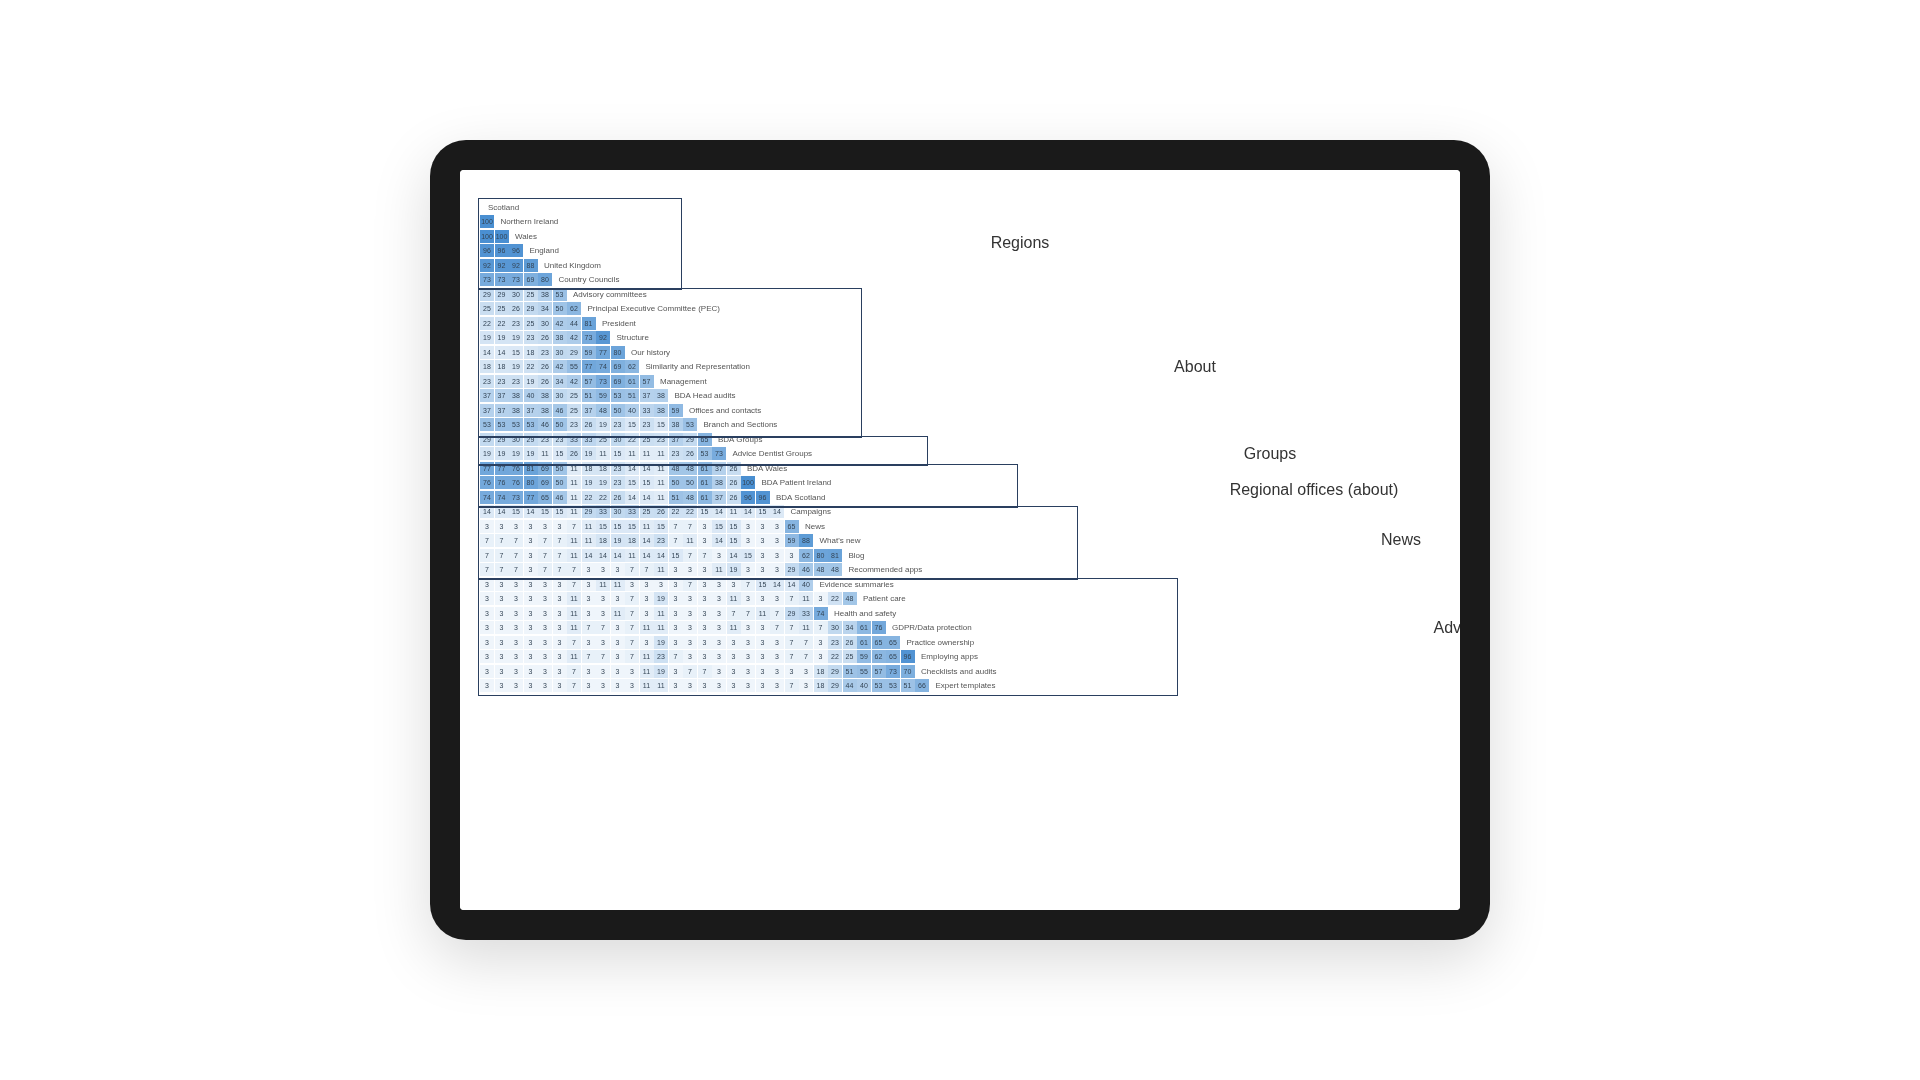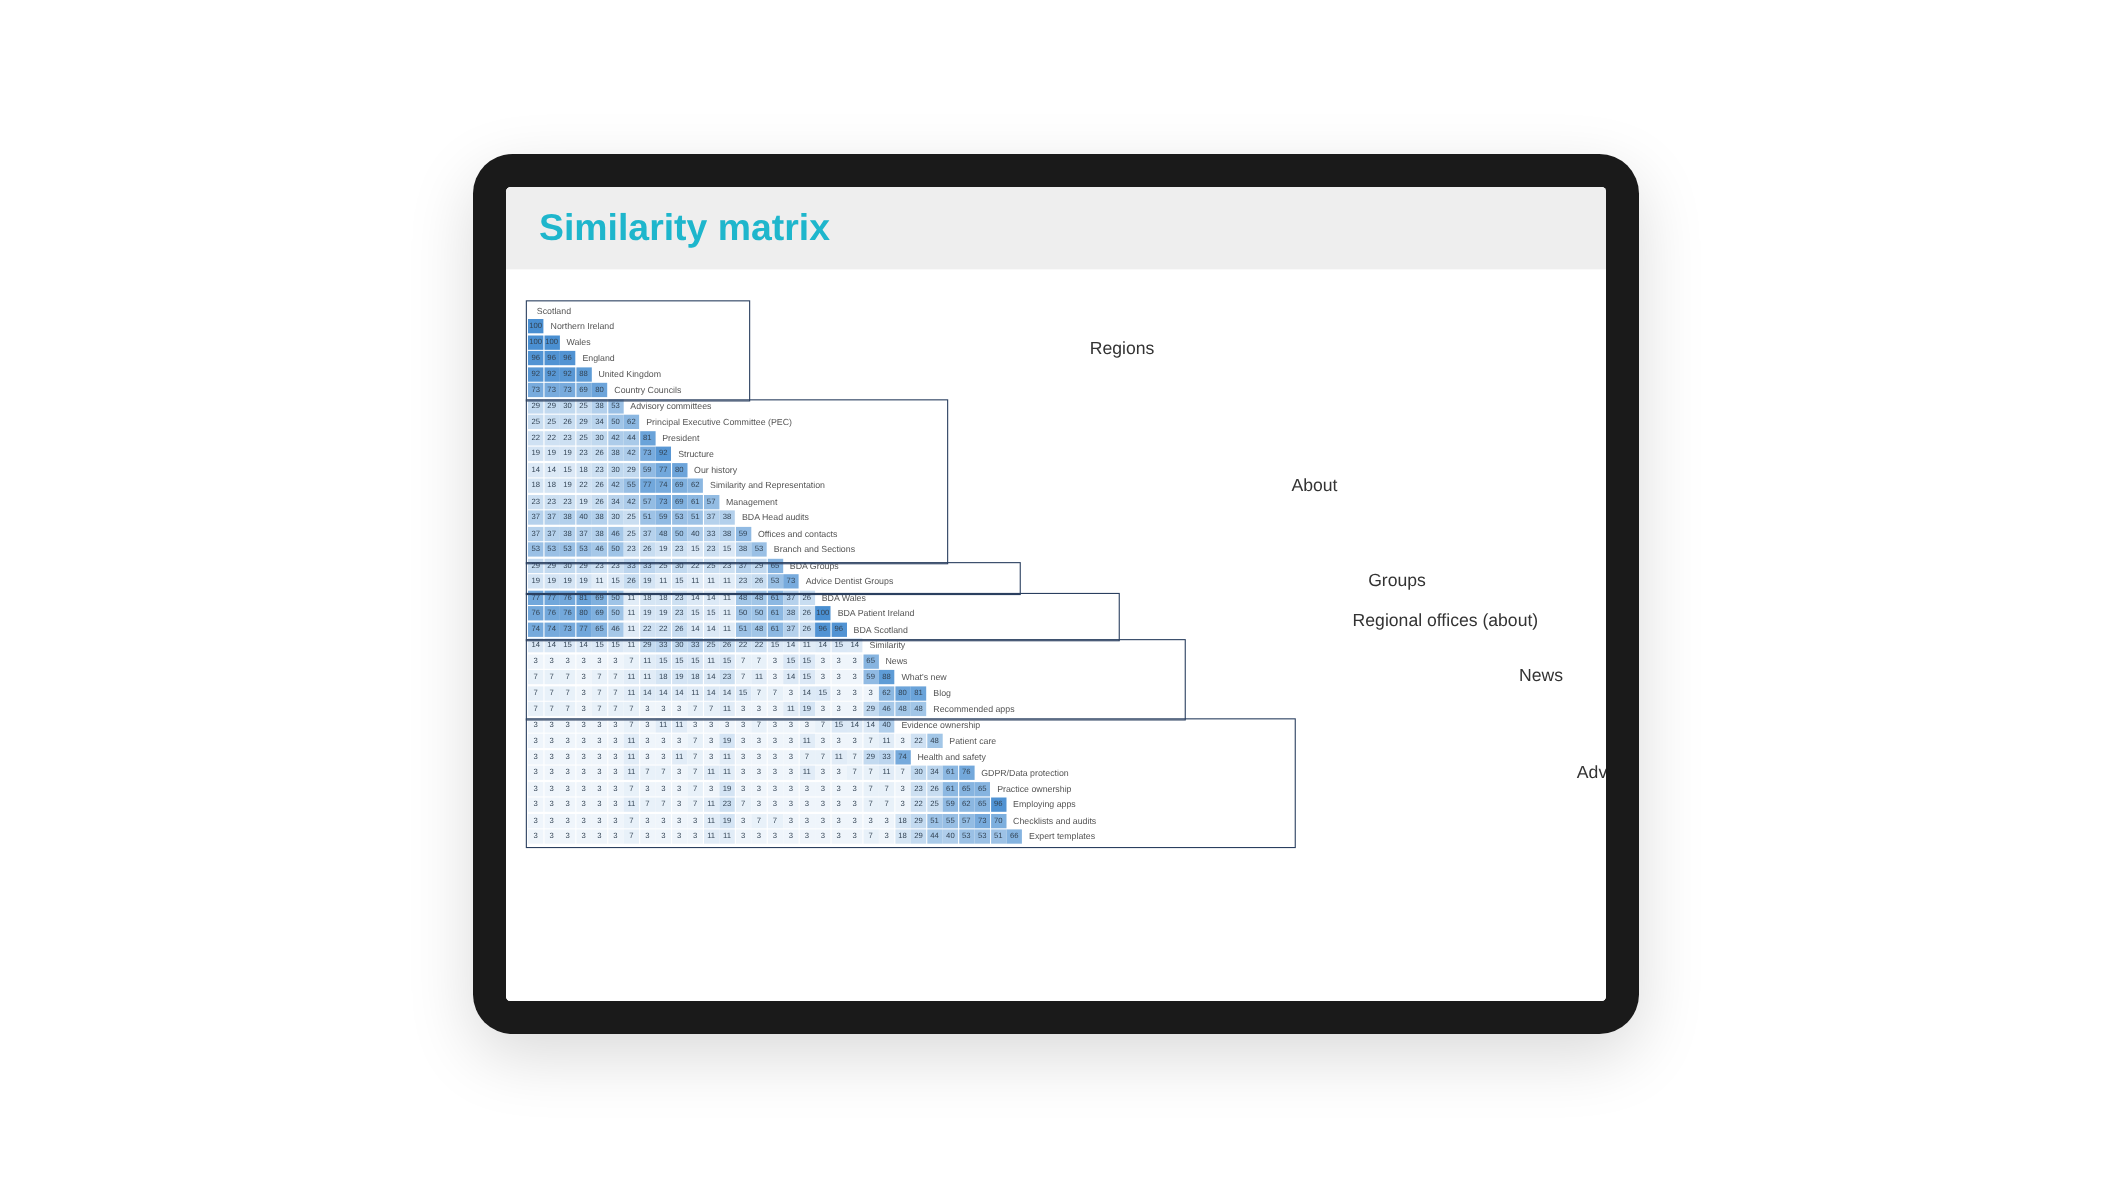--- a/index.html
+++ b/index.html
@@ -86,23 +86,20 @@
   font-size: 16px;
   color: #333;
   white-space: nowrap;
 }
 </style>
 </head>
 <body>
 
 <div class="tablet-frame">
   <div class="tablet-screen">
-    <div class="header-bar">
-      <div class="header-title">Similarity matrix</div>
-    </div>
     <div class="matrix-area">
       <div class="matrix-wrap" id="matrix-wrap"><div class="matrix-row">
             <span class="top-label">Scotland</span>
           </div><div class="matrix-row">
             <div class="cell" style="background: rgb(74, 143, 209);">100</div>
             <span class="row-label">Northern Ireland</span>
           </div><div class="matrix-row">
             <div class="cell" style="background: rgb(74, 143, 209);">100</div>
             <div class="cell" style="background: rgb(74, 143, 209);">100</div>
             <span class="row-label">Wales</span>
@@ -364,21 +361,21 @@
             <div class="cell" style="background: rgb(202, 222, 241);">25</div>
             <div class="cell" style="background: rgb(200, 221, 241);">26</div>
             <div class="cell" style="background: rgb(207, 225, 243);">22</div>
             <div class="cell" style="background: rgb(207, 225, 243);">22</div>
             <div class="cell" style="background: rgb(219, 232, 246);">15</div>
             <div class="cell" style="background: rgb(220, 233, 246);">14</div>
             <div class="cell" style="background: rgb(225, 236, 247);">11</div>
             <div class="cell" style="background: rgb(220, 233, 246);">14</div>
             <div class="cell" style="background: rgb(219, 232, 246);">15</div>
             <div class="cell" style="background: rgb(220, 233, 246);">14</div>
-            <span class="row-label">Similarity</span>
+            <span class="row-label">Campaigns</span>
           </div><div class="matrix-row">
             <div class="cell" style="background: rgb(239, 245, 251);">3</div>
             <div class="cell" style="background: rgb(239, 245, 251);">3</div>
             <div class="cell" style="background: rgb(239, 245, 251);">3</div>
             <div class="cell" style="background: rgb(239, 245, 251);">3</div>
             <div class="cell" style="background: rgb(239, 245, 251);">3</div>
             <div class="cell" style="background: rgb(239, 245, 251);">3</div>
             <div class="cell" style="background: rgb(232, 241, 249);">7</div>
             <div class="cell" style="background: rgb(225, 236, 247);">11</div>
             <div class="cell" style="background: rgb(219, 232, 246);">15</div>
@@ -492,21 +489,21 @@
             <div class="cell" style="background: rgb(239, 245, 251);">3</div>
             <div class="cell" style="background: rgb(232, 241, 249);">7</div>
             <div class="cell" style="background: rgb(239, 245, 251);">3</div>
             <div class="cell" style="background: rgb(239, 245, 251);">3</div>
             <div class="cell" style="background: rgb(239, 245, 251);">3</div>
             <div class="cell" style="background: rgb(232, 241, 249);">7</div>
             <div class="cell" style="background: rgb(219, 232, 246);">15</div>
             <div class="cell" style="background: rgb(220, 233, 246);">14</div>
             <div class="cell" style="background: rgb(220, 233, 246);">14</div>
             <div class="cell" style="background: rgb(176, 206, 235);">40</div>
-            <span class="row-label">Evidence ownership</span>
+            <span class="row-label">Evidence summaries</span>
           </div><div class="matrix-row">
             <div class="cell" style="background: rgb(239, 245, 251);">3</div>
             <div class="cell" style="background: rgb(239, 245, 251);">3</div>
             <div class="cell" style="background: rgb(239, 245, 251);">3</div>
             <div class="cell" style="background: rgb(239, 245, 251);">3</div>
             <div class="cell" style="background: rgb(239, 245, 251);">3</div>
             <div class="cell" style="background: rgb(239, 245, 251);">3</div>
             <div class="cell" style="background: rgb(225, 236, 247);">11</div>
             <div class="cell" style="background: rgb(239, 245, 251);">3</div>
             <div class="cell" style="background: rgb(239, 245, 251);">3</div>

